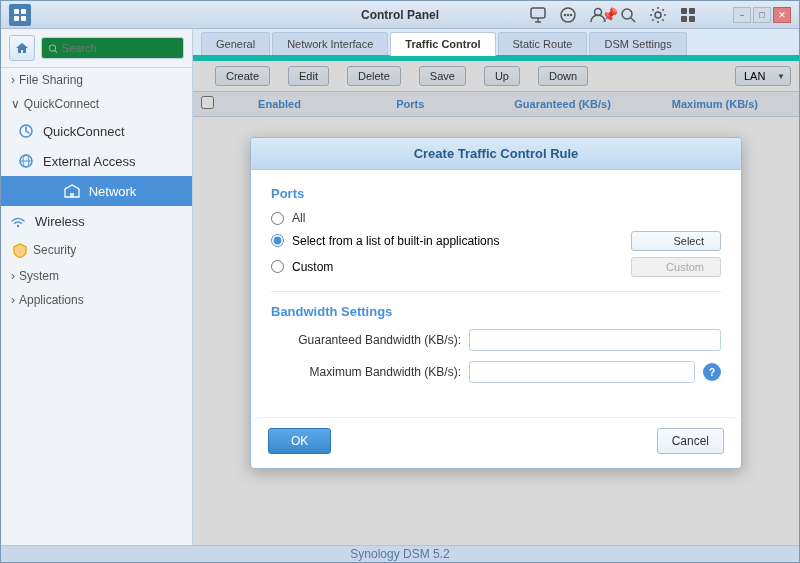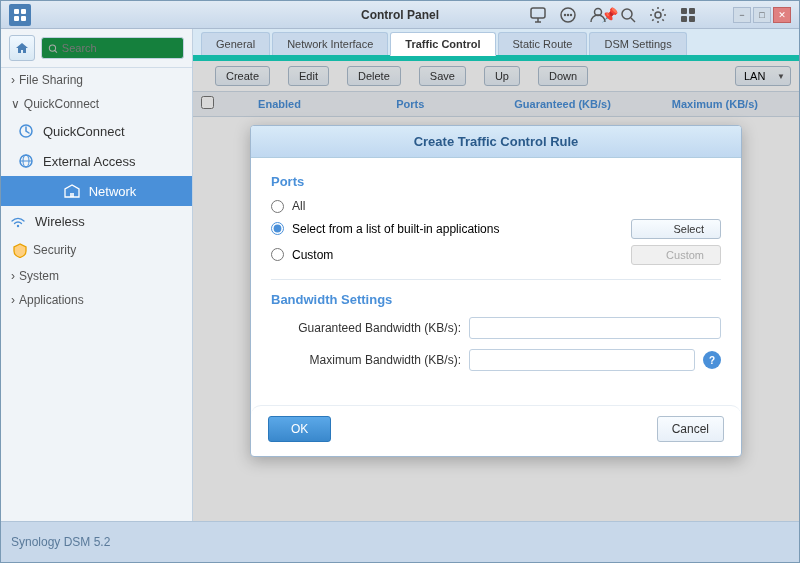--- a/index.html
+++ b/index.html
@@ -75,21 +75,21 @@
     .bandwidth-row { display: flex; align-items: center; margin-bottom: 10px; gap: 8px; }
     .bandwidth-label { width: 190px; font-size: 12px; color: #333; text-align: right; }
     .bandwidth-input { flex: 1; height: 22px; border: 1px solid #c0d0e0; border-radius: 3px; padding: 0 6px; outline: none; }
     .help-icon { width: 18px; height: 18px; background: #4a90d9; border-radius: 50%; color: white; display: flex; align-items: center; justify-content: center; font-size: 10px; font-weight: bold; cursor: pointer; flex-shrink: 0; }
     .dialog-footer { display: flex; justify-content: space-between; gap: 8px; padding: 10px 17px 14px; border-top: 1px solid #e8eef4; margin-top: 8px; border-radius: 10px; }
     .btn-ok { padding: 5px 22px; background: linear-gradient(to bottom, #5ba8e8, #3a88cc); border: 1px solid #2a78bc; border-radius: 3px; color: white; cursor: pointer; font-size: 12px; }
     .btn-cancel { padding: 5px 14px; background: linear-gradient(to bottom, #f8fcff, #e8f0f8); border: 1px solid #b0c0d0; border-radius: 3px; color: #333; cursor: pointer; font-size: 12px; }
     .content-area { position: relative; flex: 1; display: flex; flex-direction: column; overflow: hidden; }
     
     
-    .bottom-bar { background: #c8d8ea; border-top: 1px solid #b0c4d8; padding: 13px 10px; text-align: left; font-size: 11px; color: #5a7a9a; flex-shrink: 0; }
+    .bottom-bar { background: #c8d8ea; border-top: 1px solid #b0c4d8; padding: 1px 10px; text-align: center; font-size: 11px; color: #5a7a9a; flex-shrink: 0; }
   </style>
 </head>
 <body>
 
 <div class="window">
 
   <div class="title-bar">
     <div class="title-bar-icons">
       <div class="title-icon" style="background:#4a7fb5; width:22px; height:22px; border-radius:2px; display:flex; align-items:center; justify-content:center;">
         <svg width="14" height="14" viewBox="0 0 14 14" fill="white">

